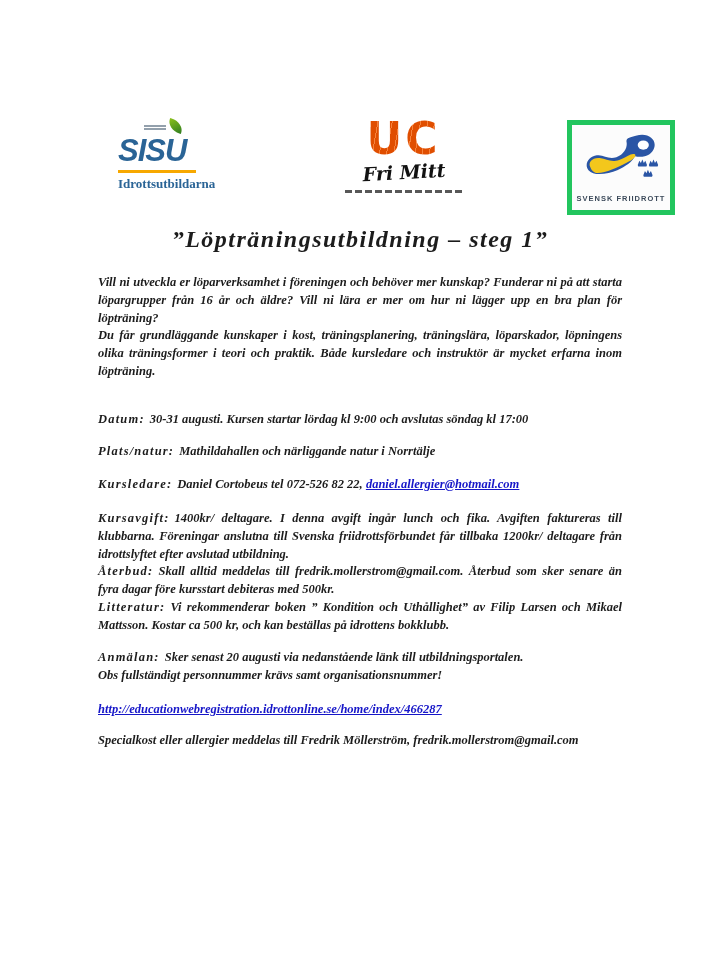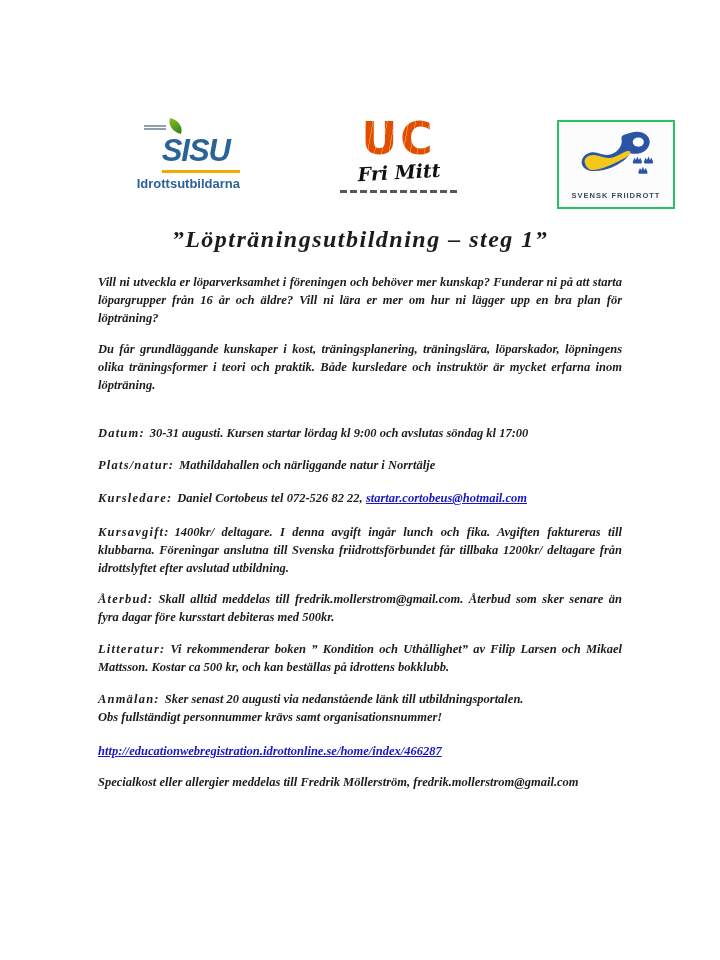--- a/index.html
+++ b/index.html
@@ -9,58 +9,58 @@
     color:#1c1c1c;
   }
   .content{padding:0 98px;}
 
   
   .logos{display:flex;justify-content:space-between;align-items:flex-start;
          padding:120px 45px 0 118px;height:95px;box-sizing:content-box;}
   .logo-block{font-style:normal;font-weight:normal;}
 
   
-  .logo-sisu{width:122px;text-align:right;}
+  .logo-sisu{width:122px;}
   .sisu-top{position:relative;height:15px;margin-left:26px;}
   .sisu-speed{position:absolute;left:0;top:5px;width:22px;height:7px;
       background:repeating-linear-gradient(180deg,#93a0ac 0 1.6px,transparent 1.6px 3.4px);}
   .sisu-leaf{position:absolute;left:24px;top:0;width:15px;height:12px;
       background:linear-gradient(135deg,#8cc11d,#2f7d20);
       border-radius:0 90% 0 90%;transform:rotate(18deg);}
   .sisu-word{display:inline-block;font-family:"Liberation Sans",sans-serif;
       font-style:italic;font-weight:bold;font-size:31px;line-height:1;
       color:#2a6496;border-bottom:3px solid #f7a800;padding:0 10px 4px 0;letter-spacing:-1px;}
-  .sisu-sub{font-family:Liberation Sans, sans-serif;font-weight:bold;font-size:13px;
+  .sisu-sub{font-family:Liberation Serif, serif;font-weight:bold;font-size:13px;
       color:#2a6496;margin-top:3px;white-space:nowrap;}
 
   
   .logo-uc{width:130px;text-align:center;margin-top:-2px;}
   .uc-word{font-family:"DejaVu Sans",sans-serif;font-weight:900;font-size:44px;
       line-height:0.95;color:#e8560e;letter-spacing:3px;}
   @supports (-webkit-background-clip: text){
     .uc-word{
       background:repeating-linear-gradient(100deg,#e04e00 0 3.5px,#f6833d 3.5px 4.5px,#e04e00 4.5px 7px);
       -webkit-background-clip:text;background-clip:text;color:transparent;}
   }
   .uc-script{font-family:"DejaVu Serif",serif;font-style:italic;font-weight:bold;
       font-size:19px;color:#111;transform:rotate(-3deg);margin-top:1px;}
   .uc-fineprint{height:3px;width:118px;margin:7px auto 0;
       background:repeating-linear-gradient(90deg,#3a3a3a 0 7px,transparent 7px 10px);opacity:.85;}
 
   
-  .logo-sf{width:94px;background:#fcfcfc;border:2px solid #22c55e;
-      padding:8px 10px 7px;text-align:center;}
+  .logo-sf{width:94px;background:#fcfcfc;border:5px solid #22c55e;
+      padding:8px 2px 7px;text-align:center;}
   .sf-caption{font-family:"Liberation Sans",sans-serif;font-weight:bold;font-size:7.5px;
       letter-spacing:1px;color:#3c4a5a;margin-top:5px;white-space:nowrap;}
 
   
   .invite{margin-top:26px;text-align:center;font-size:14px;letter-spacing:.2px;}
   .doc-title{margin-top:11px;text-align:center;font-size:24px;letter-spacing:1.5px;}
   p{margin:0;}
-  .para{margin-top:14px;font-size:12.5px;line-height:1.42;text-align:justify;}
+  .para{font-size:12.5px;line-height:1.42;text-align:justify;}
   .p1{margin-top:21px;}
   .line{margin-top:15px;font-size:12.5px;line-height:1.4;}
   .first-line{margin-top:30px;}
   .label{letter-spacing:1.2px;margin-right:5px;}
   a.doclink{color:#1616c8;font-weight:bold;font-style:italic;text-decoration:underline;cursor:pointer;}
   .reglink{margin-top:18px;font-size:12.5px;}
   .gap-top{margin-top:28px;}
 </style>
 </head>
 <body>
@@ -104,21 +104,21 @@
 
     <div class="doc-title">”Löpträningsutbildning – steg 1”</div>
 
     <p class="para p1">Vill ni utveckla er löparverksamhet i föreningen och behöver mer kunskap? Funderar ni på att starta löpargrupper från 16 år och äldre? Vill ni lära er mer om hur ni lägger upp en bra plan för löpträning?</p>
     <p class="para">Du får grundläggande kunskaper i kost, träningsplanering, träningslära, löparskador, löpningens olika träningsformer i teori och praktik. Både kursledare och instruktör är mycket erfarna inom löpträning.</p>
 
     <p class="line first-line"><span class="label">Datum:</span><span>30-31 augusti. Kursen startar lördag kl 9:00 och avslutas söndag kl 17:00</span></p>
 
     <p class="line"><span class="label">Plats/natur:</span><span>Mathildahallen och närliggande natur i Norrtälje</span></p>
 
-    <p class="line"><span class="label">Kursledare:</span><span>Daniel Cortobeus tel 072-526 82 22,</span> <a class="doclink">startar.cortobeus@hotmail.com</a></p>
+    <p class="line"><span class="label">Kursledare:</span><span>Daniel Cortobeus tel 072-526 82 22,</span> <a class="doclink">daniel.allergier@hotmail.com</a></p>
 
 
     <p class="para" style="margin-top:17px;"><span class="label">Kursavgift:</span><span>1400kr/ deltagare. I denna avgift ingår lunch och fika. Avgiften faktureras till klubbarna. Föreningar anslutna till Svenska friidrottsförbundet får tillbaka 1200kr/ deltagare från idrottslyftet efter avslutad utbildning.</span></p>
 
     <p class="para"><span class="label">Återbud:</span><span>Skall alltid meddelas till fredrik.mollerstrom@gmail.com. Återbud som sker senare än fyra dagar före kursstart debiteras med 500kr.</span></p>
 
     <p class="para"><span class="label">Litteratur:</span><span>Vi rekommenderar boken ” Kondition och Uthållighet” av Filip Larsen och Mikael Mattsson. Kostar ca 500 kr, och kan beställas på idrottens bokklubb.</span></p>
 
     <p class="line"><span class="label">Anmälan:</span><span>Sker senast 20 augusti via nedanstående länk till utbildningsportalen.</span><br>
     <span>Obs fullständigt personnummer krävs samt organisationsnummer!</span></p>

